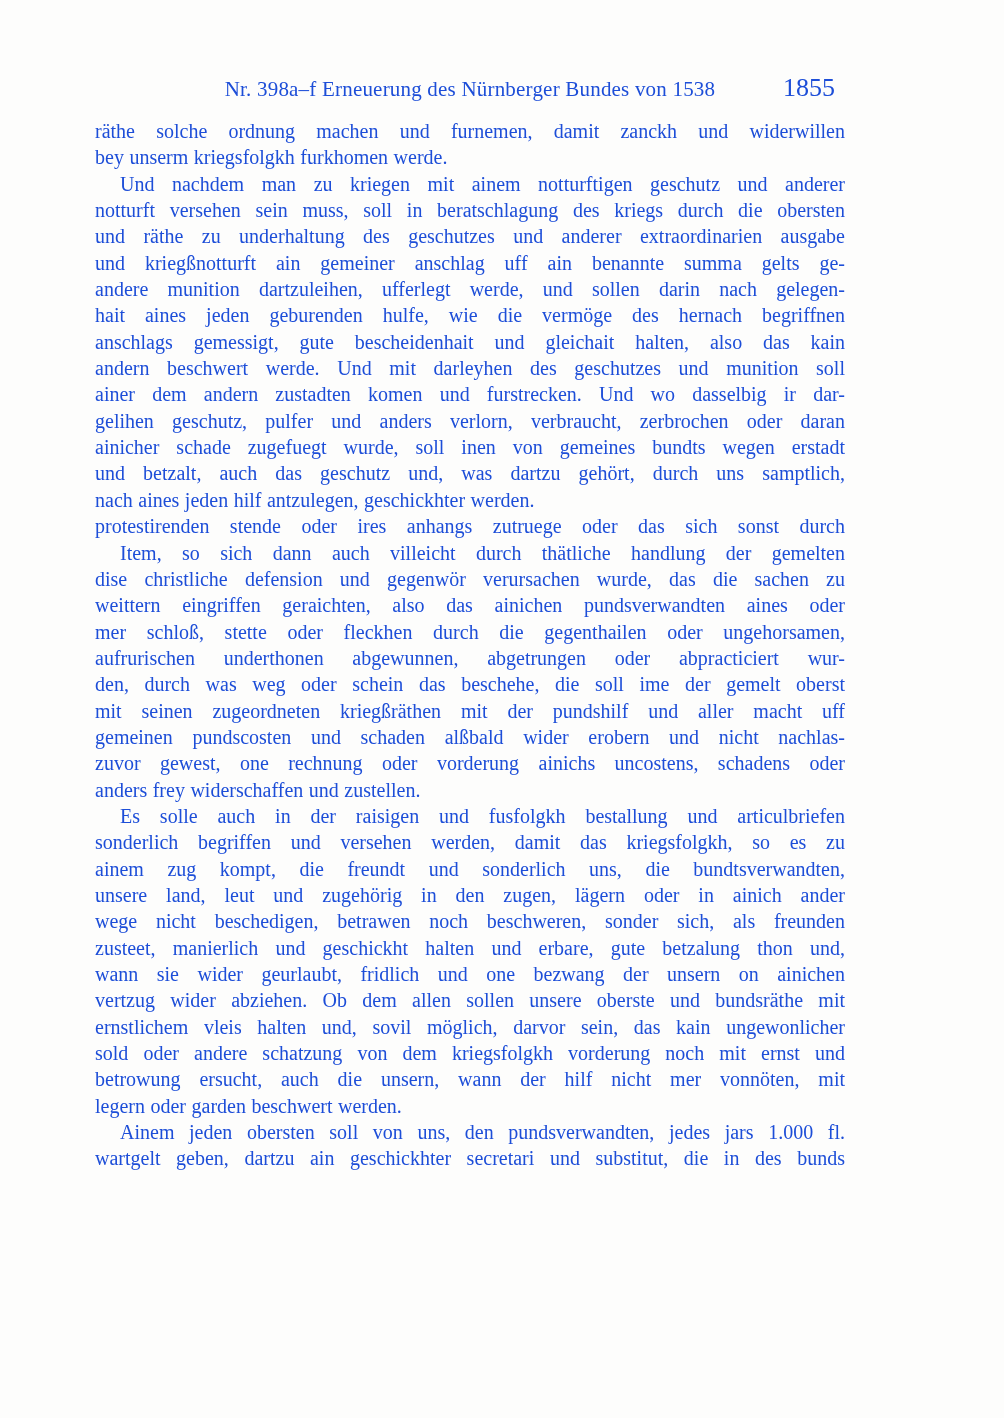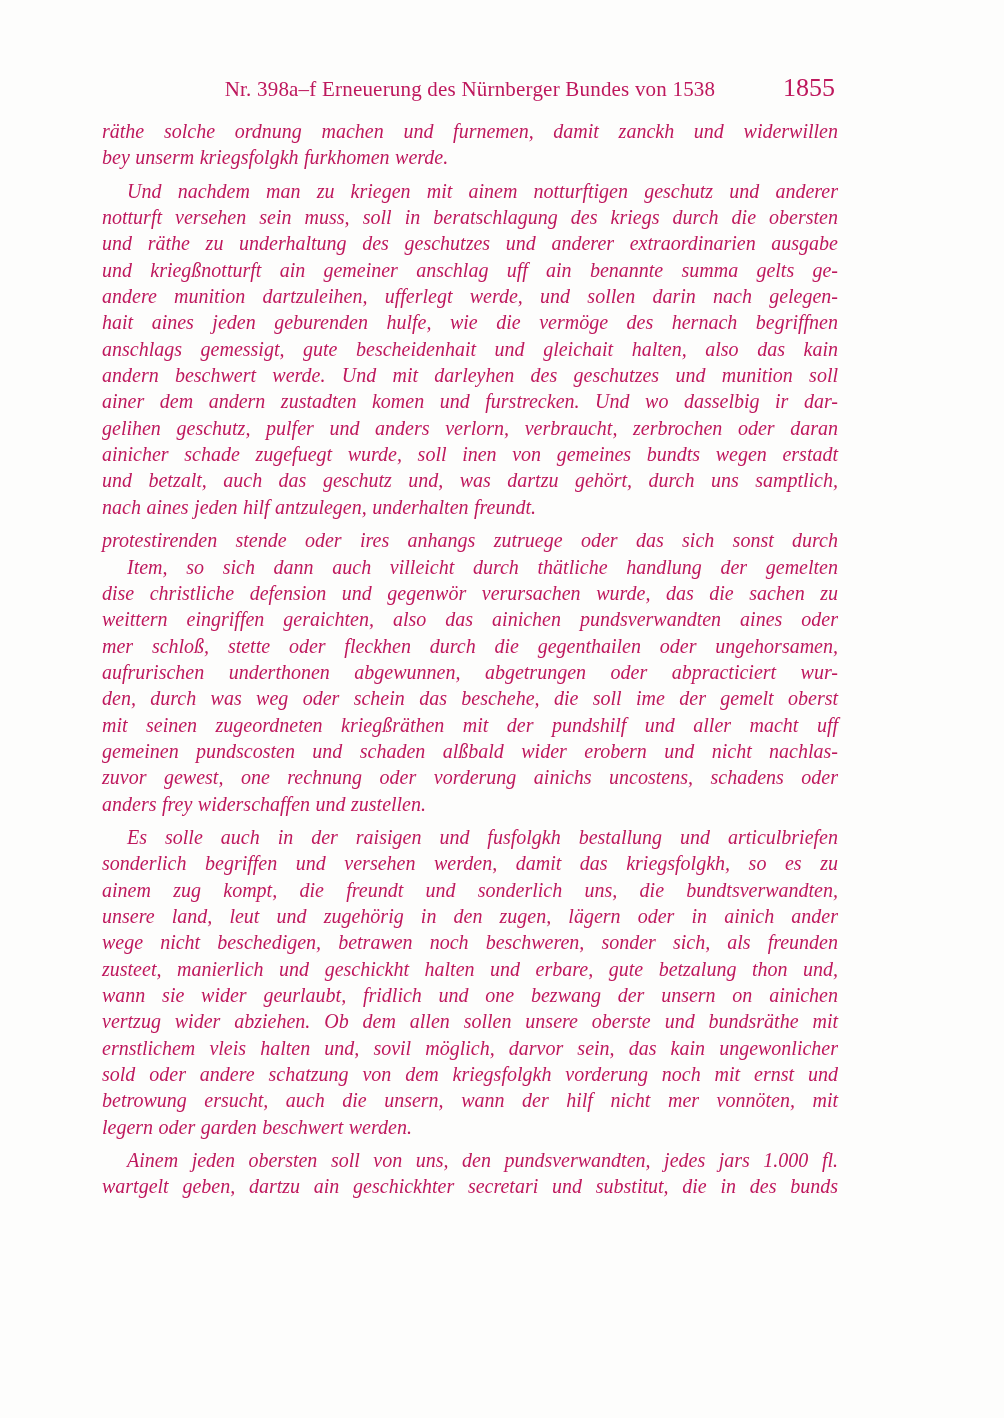--- a/index.html
+++ b/index.html
@@ -6,21 +6,21 @@
     margin: 0;
     padding: 0;
     background: #ffffff;
   }
   .page {
     position: relative;
     width: 1004px;
     height: 1418px;
     box-sizing: border-box;
     background: #fdfdfc;
-    color: #be185d;
+    color: #1d4ed8;
     font-family: "Liberation Serif", "DejaVu Serif", serif;
     padding: 76px 159px 0 95px;
     overflow: hidden;
   }
   .header {
     position: relative;
     height: 30px;
     margin-bottom: 12px;
   }
   .running-title {
@@ -35,22 +35,21 @@
     right: 10px;
     top: -3px;
     font-size: 26px;
     line-height: 30px;
   }
   .text-body {
     font-size: 20px;
     line-height: 26.35px;
   }
   .paragraph {
-    margin: 7px;
-    font-style: italic;
+    margin: 0;
   }
   .line {
     text-align: justify;
     text-align-last: justify;
     word-spacing: 0.5px;
   }
   .line.last {
     text-align-last: left;
   }
   .line.indent {
@@ -76,21 +75,21 @@
         <div class="line">und räthe zu underhaltung des geschutzes und anderer extraordinarien ausgabe</div>
         <div class="line">und kriegßnotturft ain gemeiner anschlag uff ain benannte summa gelts ge-</div>
         <div class="line">andere munition dartzuleihen, ufferlegt werde, und sollen darin nach gelegen-</div>
         <div class="line">hait aines jeden geburenden hulfe, wie die vermöge des hernach begriffnen</div>
         <div class="line">anschlags gemessigt, gute bescheidenhait und gleichait halten, also das kain</div>
         <div class="line">andern beschwert werde. Und mit darleyhen des geschutzes und munition soll</div>
         <div class="line">ainer dem andern zustadten komen und furstrecken. Und wo dasselbig ir dar-</div>
         <div class="line">gelihen geschutz, pulfer und anders verlorn, verbraucht, zerbrochen oder daran</div>
         <div class="line">ainicher schade zugefuegt wurde, soll inen von gemeines bundts wegen erstadt</div>
         <div class="line">und betzalt, auch das geschutz und, was dartzu gehört, durch uns samptlich,</div>
-        <div class="line last">nach aines jeden hilf antzulegen, underhalten freundt.</div>
+        <div class="line last">nach aines jeden hilf antzulegen, geschickhter werden.</div>
       </div>
       <div class="paragraph">
         <div class="line">protestirenden stende oder ires anhangs zutruege oder das sich sonst durch</div>
         <div class="line indent">Item, so sich dann auch villeicht durch thätliche handlung der gemelten</div>
         <div class="line">dise christliche defension und gegenwör verursachen wurde, das die sachen zu</div>
         <div class="line">weittern eingriffen geraichten, also das ainichen pundsverwandten aines oder</div>
         <div class="line">mer schloß, stette oder fleckhen durch die gegenthailen oder ungehorsamen,</div>
         <div class="line">aufrurischen underthonen abgewunnen, abgetrungen oder abpracticiert wur-</div>
         <div class="line">den, durch was weg oder schein das beschehe, die soll ime der gemelt oberst</div>
         <div class="line">mit seinen zugeordneten kriegßräthen mit der pundshilf und aller macht uff</div>

